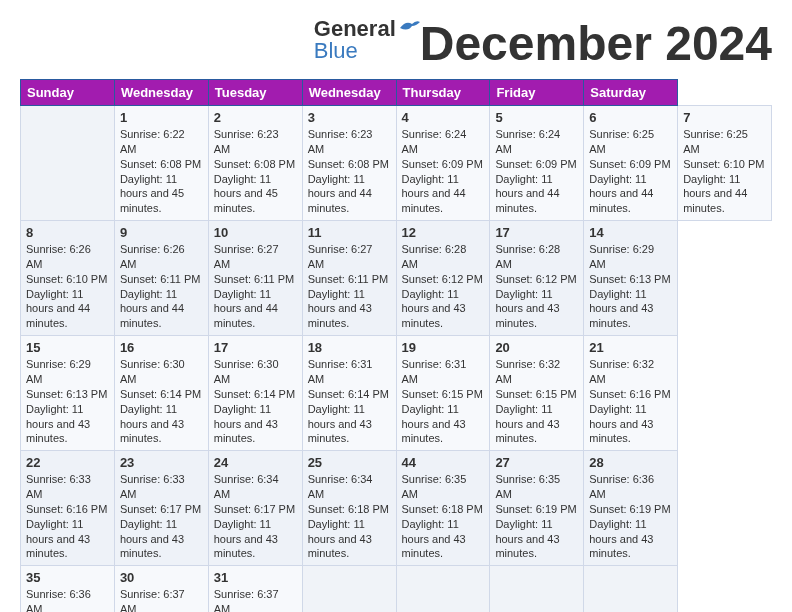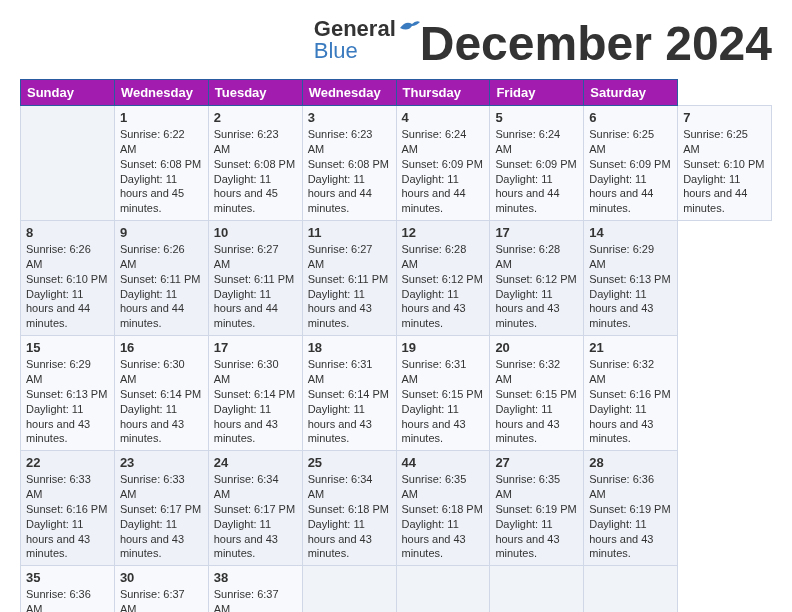--- a/index.html
+++ b/index.html
@@ -246,21 +246,21 @@
         <tr class="last-row">
           <td>
             <span class="day-number">35</span>
             <div class="cell-text">Sunrise: 6:36 AM<br>Sunset: 6:20 PM<br>Daylight: 11 hours and 43 minutes.</div>
           </td>
           <td>
             <span class="day-number">30</span>
             <div class="cell-text">Sunrise: 6:37 AM<br>Sunset: 6:21 PM<br>Daylight: 11 hours and 43 minutes.</div>
           </td>
           <td>
-            <span class="day-number">38</span>
+            <span class="day-number">31</span>
             <div class="cell-text">Sunrise: 6:37 AM<br>Sunset: 6:21 PM<br>Daylight: 11 hours and 43 minutes.</div>
           </td>
           <td class="empty-cell"></td>
           <td class="empty-cell"></td>
           <td class="empty-cell"></td>
           <td class="empty-cell"></td>
         </tr>
       </tbody>
   </table>
 </div>

